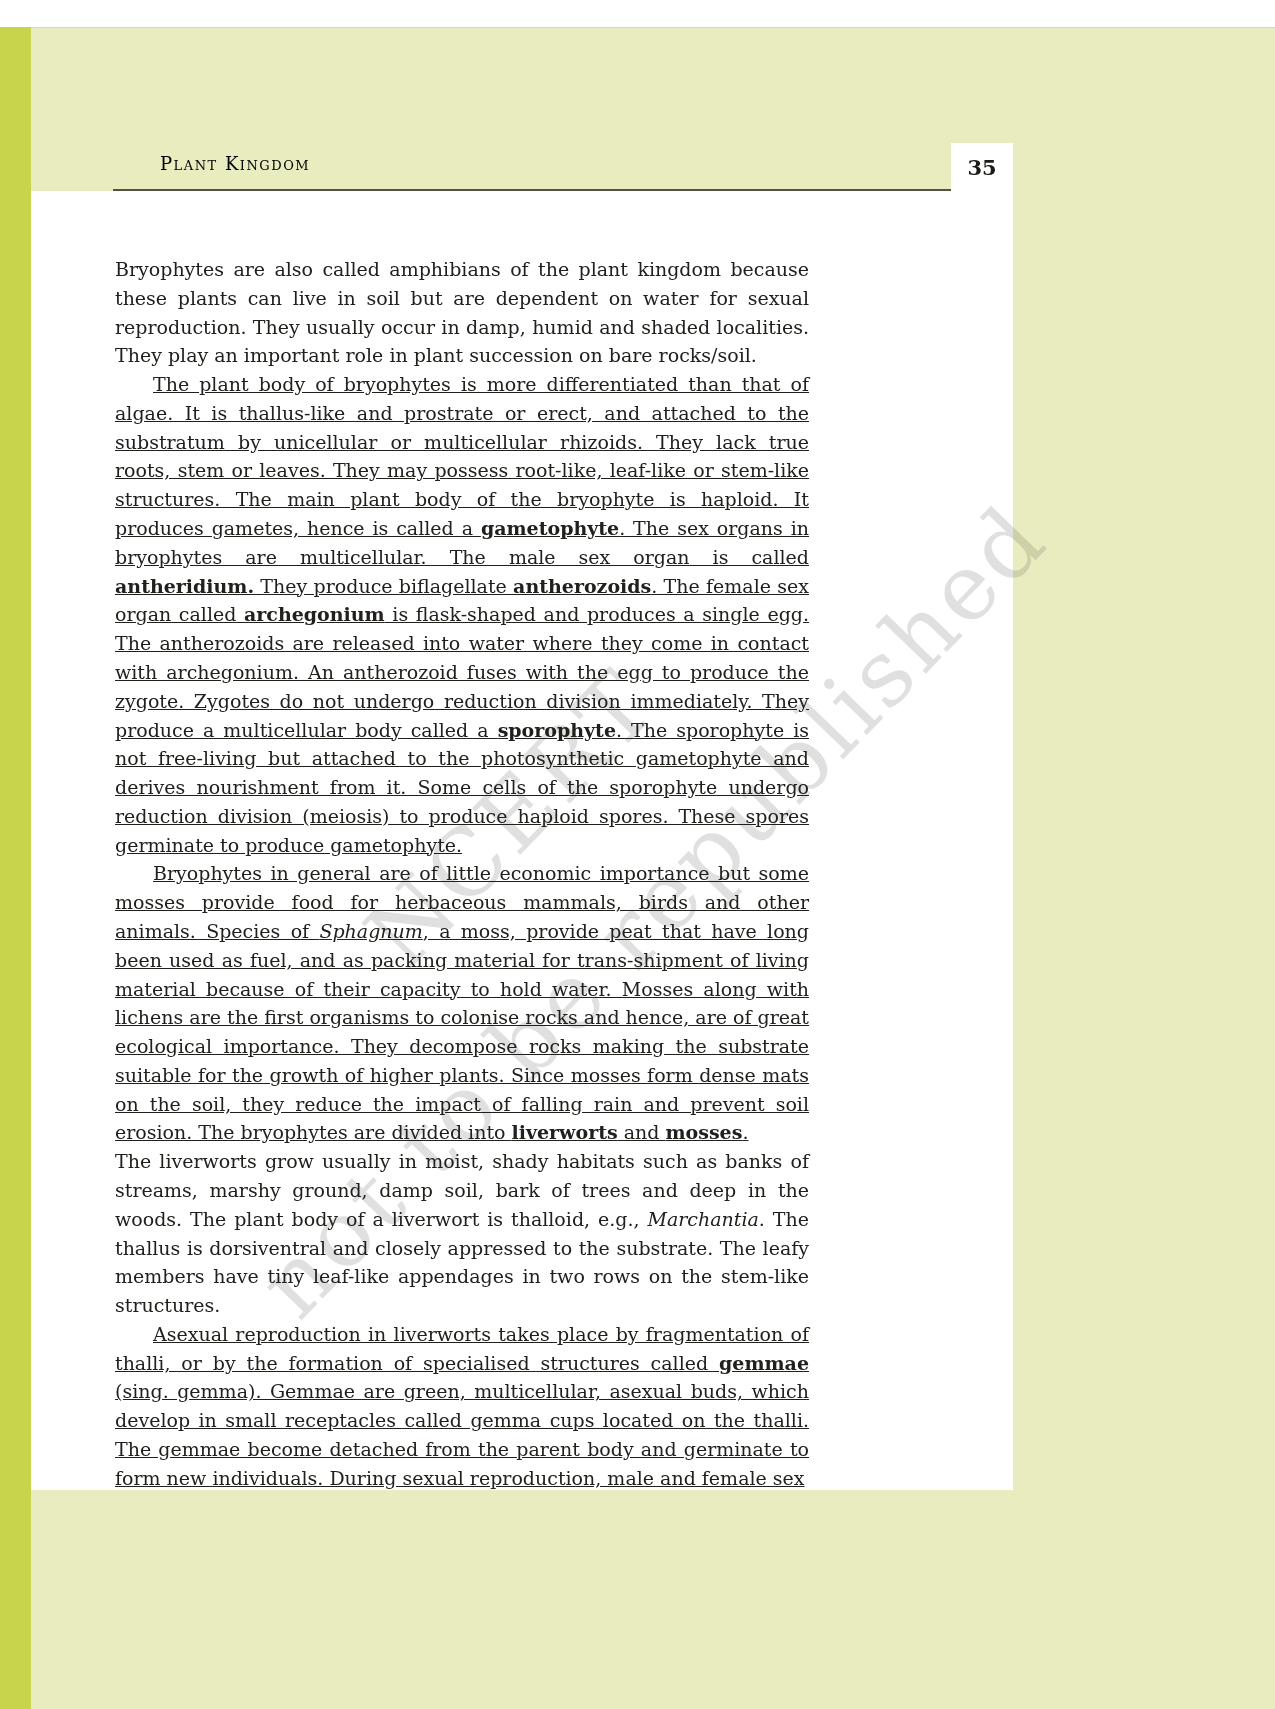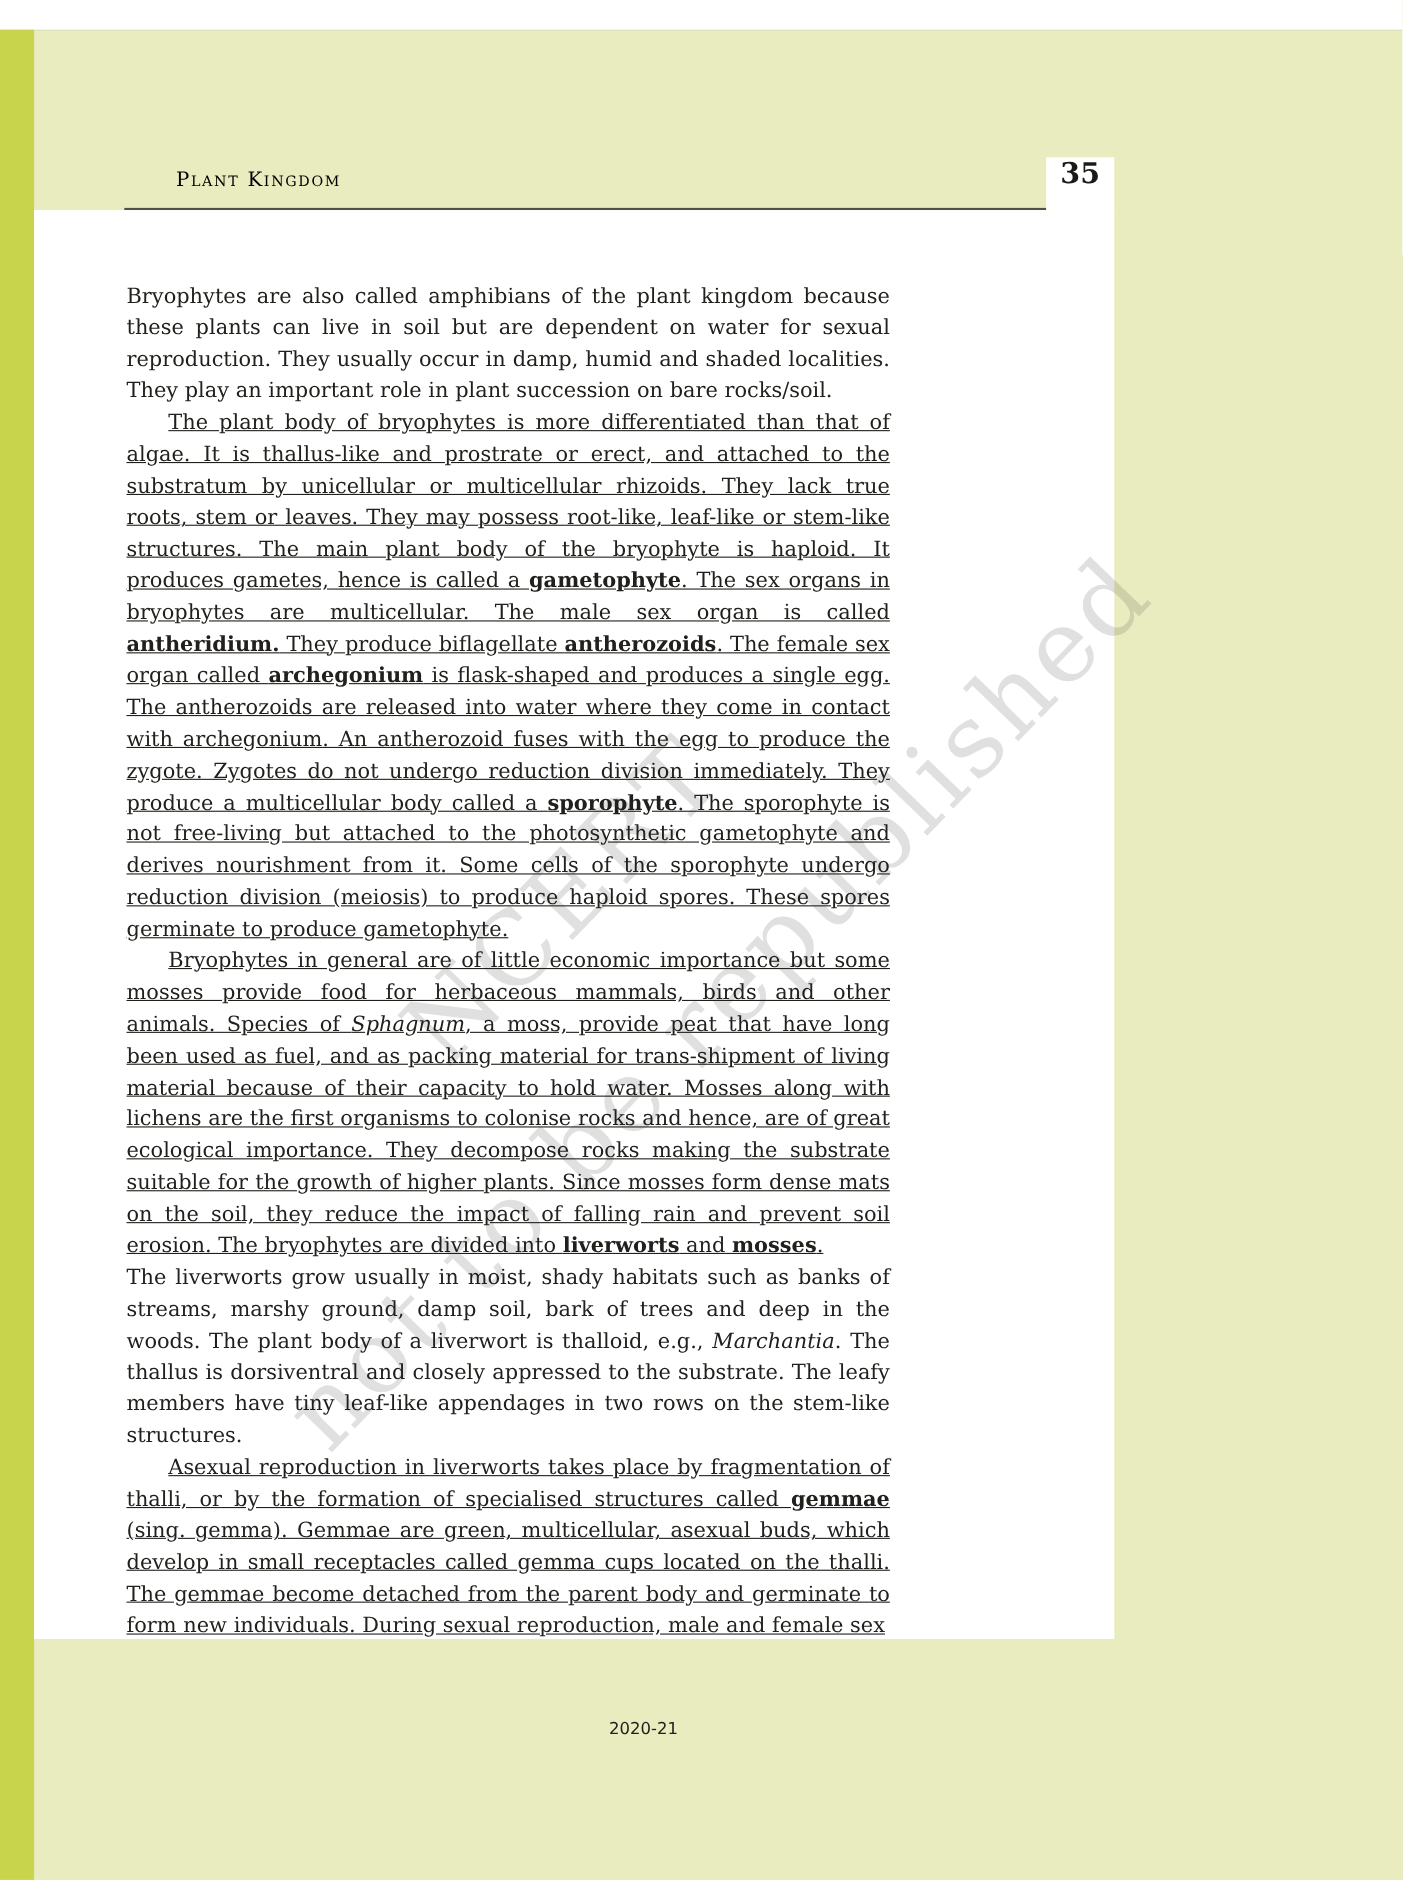--- a/index.html
+++ b/index.html
@@ -20,22 +20,22 @@
     background:#c9d44d;
   }
   .header-title{
     position:absolute;left:160px;top:153px;
     font-variant:small-caps;
     font-size:18px;letter-spacing:1.5px;color:#000000;
   }
   .page-tab{
     position:absolute;left:951px;top:143px;width:62px;height:48px;
     background:#ffffff;
-    display:flex;align-items:flex-start;justify-content:center;
-    font-weight:bold;font-size:26px;color:#1b1a17;
+    display:flex;align-items:center;justify-content:center;
+    font-weight:bold;font-size:21px;color:#1b1a17;
   }
   .rule{
     position:absolute;left:113px;top:189px;width:838px;height:2px;
     background:#53514a;
   }
   .content{
     position:absolute;left:31px;top:191px;width:982px;height:1299px;
     background:#ffffff;
   }
   .watermark{
@@ -106,17 +106,14 @@
       <p class="para indent"><span>Bryophytes in general are of little economic importance but some mosses provide food for herbaceous mammals, birds and other animals. Species of </span><span style="font-style: italic;">Sphagnum</span><span>, a moss, provide peat that have long been used as fuel,  and as packing material for trans-shipment of living material because of their capacity to hold water. Mosses along with lichens are the first organisms to colonise rocks and hence, are of great ecological importance. They decompose rocks making the substrate suitable for the growth of higher plants. Since mosses form dense mats on the soil, they reduce the impact of falling rain and prevent soil erosion. The bryophytes are divided into </span><span style="font-weight: bold;">liverworts</span><span> and </span><span style="font-weight: bold;">mosses</span><span>.</span></p>
 
 
       <p class="para"><span>The liverworts grow usually in moist, shady habitats such as banks of streams, marshy ground, damp soil, bark of trees and deep in the woods. The plant body of a liverwort is thalloid, e.g., </span><span style="font-style: italic;">Marchantia</span><span>. The thallus is dorsiventral and closely appressed to the substrate. The leafy members have tiny leaf-like appendages in two rows on the stem-like structures.</span></p>
 
       <p class="para indent"><span>Asexual reproduction in liverworts takes place by fragmentation of thalli, or by the formation of specialised structures called </span><span style="font-weight: bold;">gemmae</span><span> (sing. gemma). Gemmae are green, multicellular, asexual buds, which develop in small receptacles  called gemma cups located on the thalli. The gemmae become detached from the parent body and germinate to form new individuals. During sexual reproduction, male and female sex</span></p>
 
     </div>
   </div>
 
-  <div class="footer">
-    <span>2020-21</span>
-  </div>
 
 </div>
 
 </body></html>

